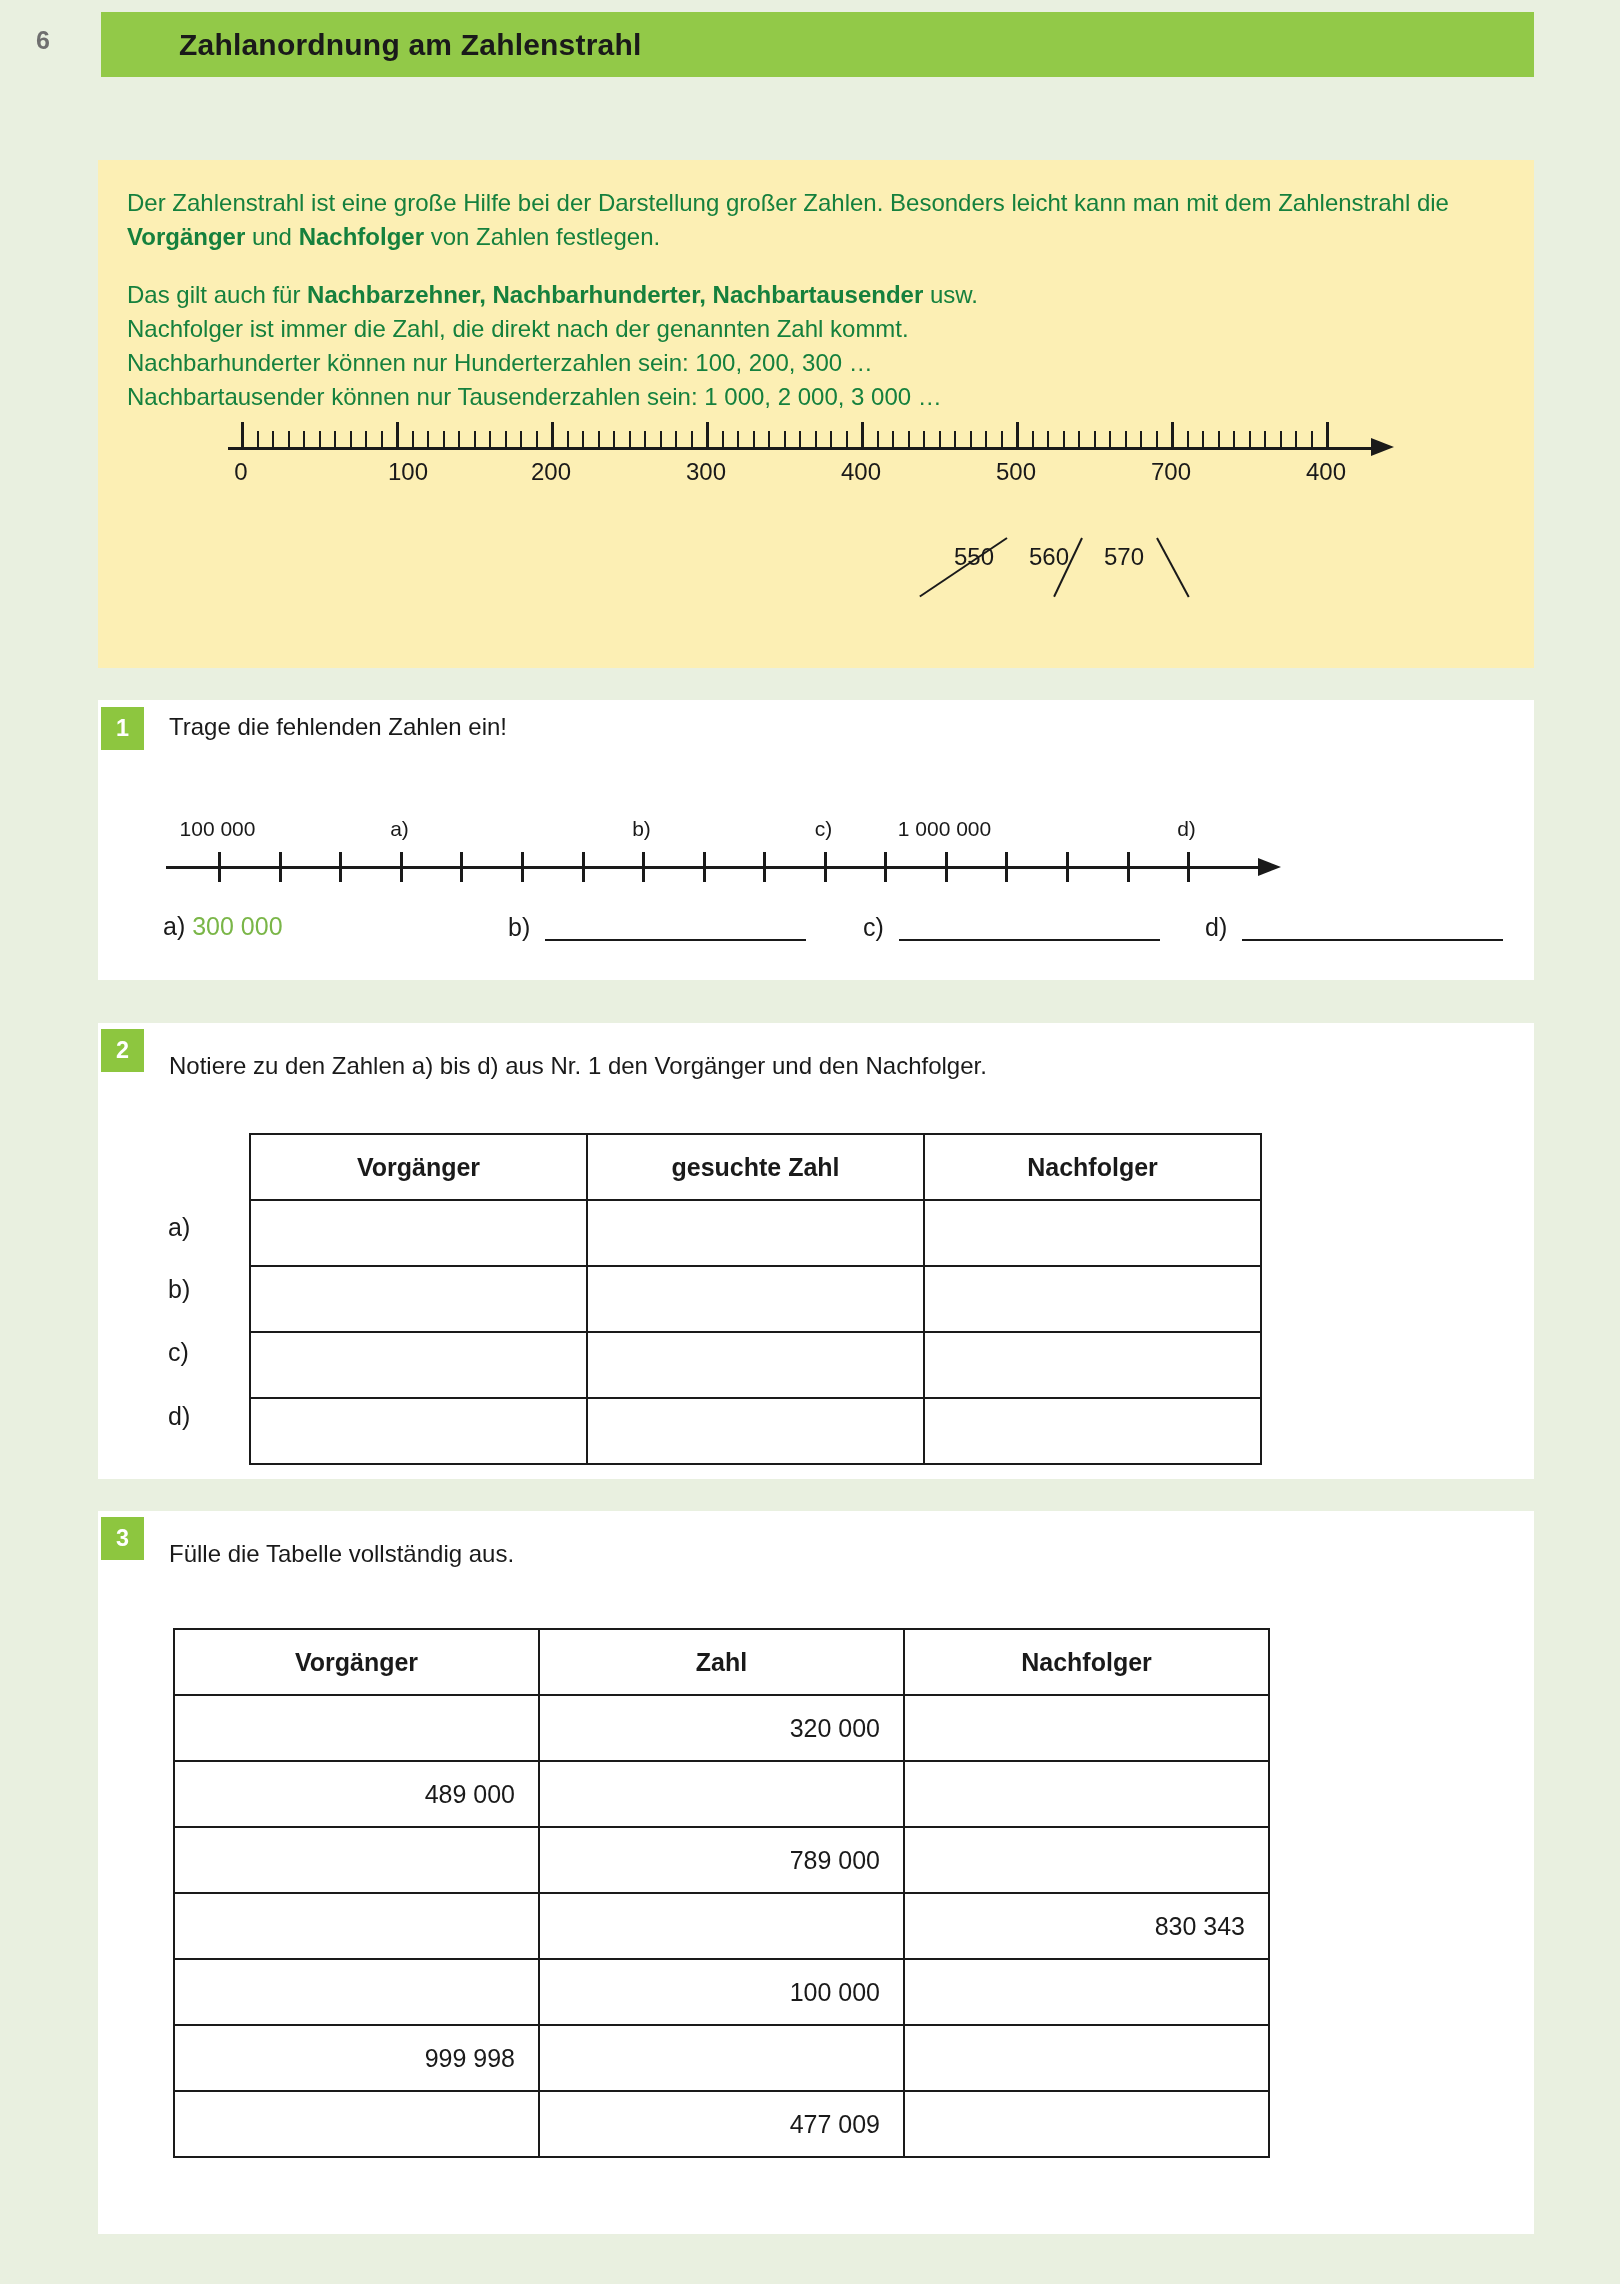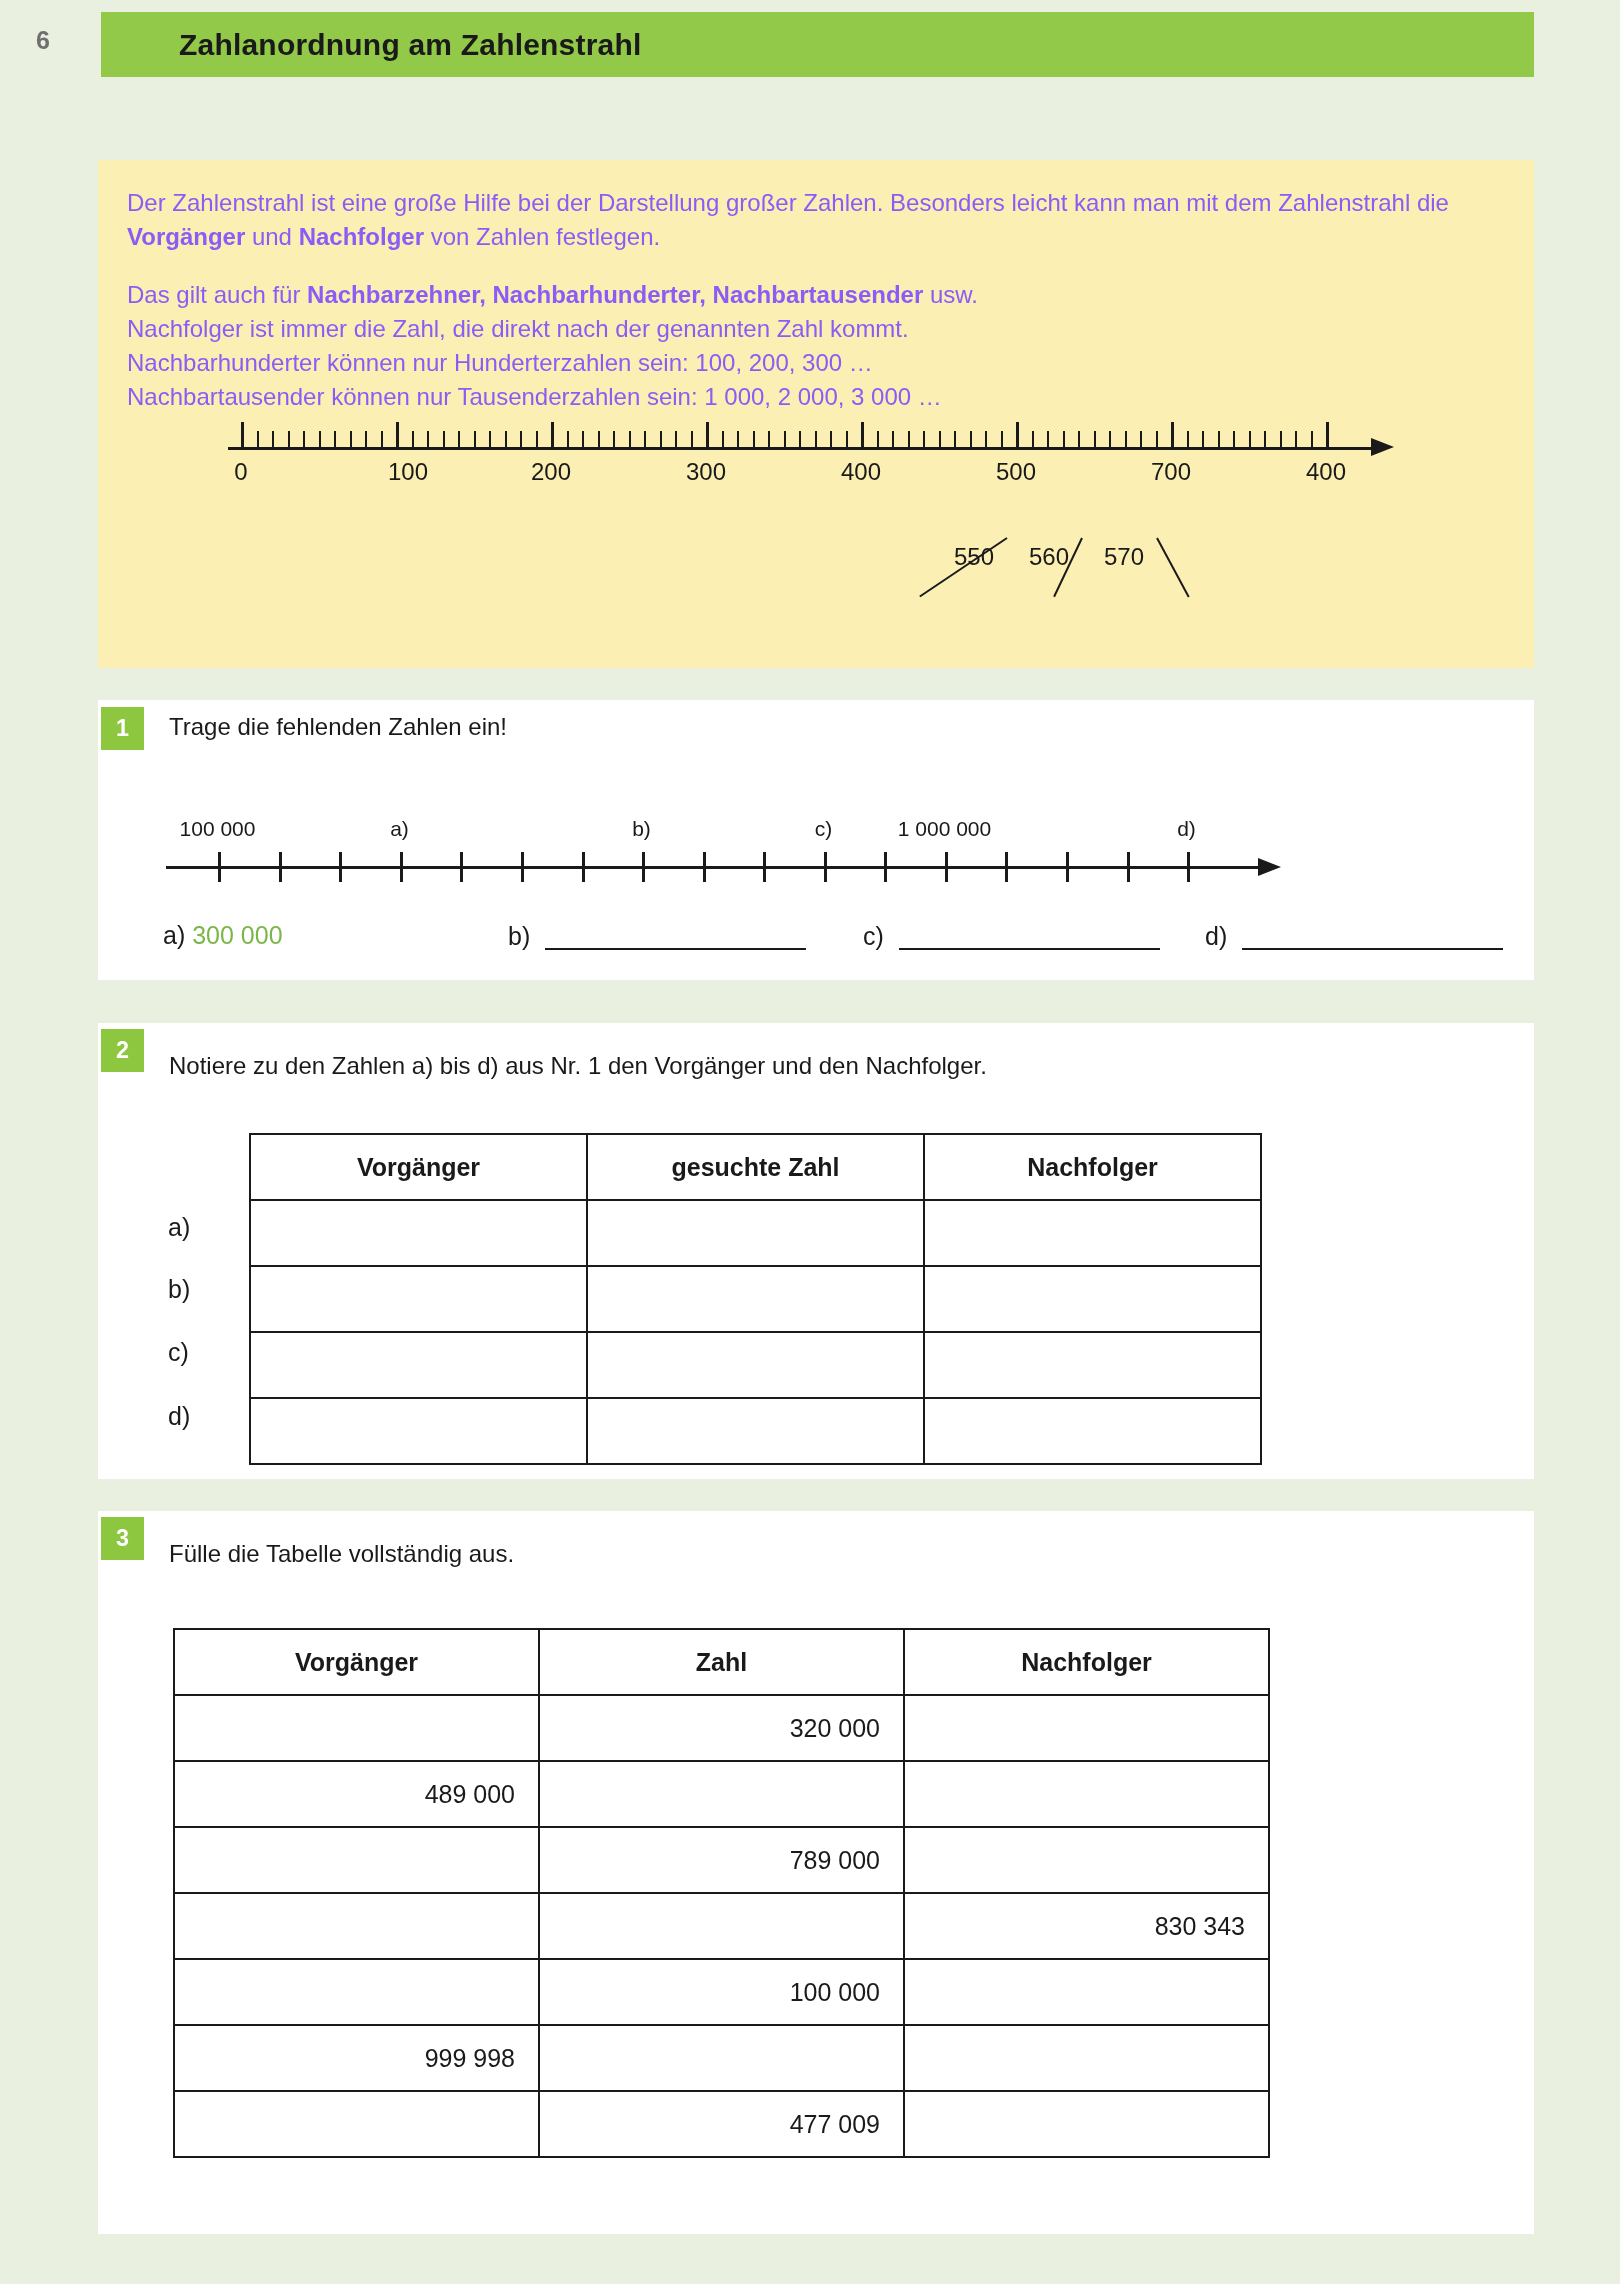--- a/index.html
+++ b/index.html
@@ -62,21 +62,21 @@
     background: #fbeeae;
     background: #fcefb4;
   }
   .info-text {
     position: absolute;
     left: 29px;
     top: 26px;
     width: 1368px;
     font-size: 24px;
     line-height: 1.42;
-    color: #8b5cf6;
+    color: #15803d;
   }
   .info-text p {
     margin: 0 0 0 0;
   }
   .info-text .gap {
     height: 23.4px;
   }
   .info-text b {
     font-weight: bold;
   }
@@ -215,21 +215,21 @@
   .ex1-answers {
     position: absolute;
     left: 163px;
     top: 912px;
     width: 1303px;
     height: 52px;
     font-size: 25px;
   }
   .ans-item {
     position: absolute;
-    top: 9px;
+    top: 0;
     white-space: nowrap;
   }
   .ans-green {
     color: #7ab648;
   }
   .ans-blank {
     display: inline-block;
     border-bottom: 2px solid #1a1a1a;
     width: 261px;
     height: 27px;

